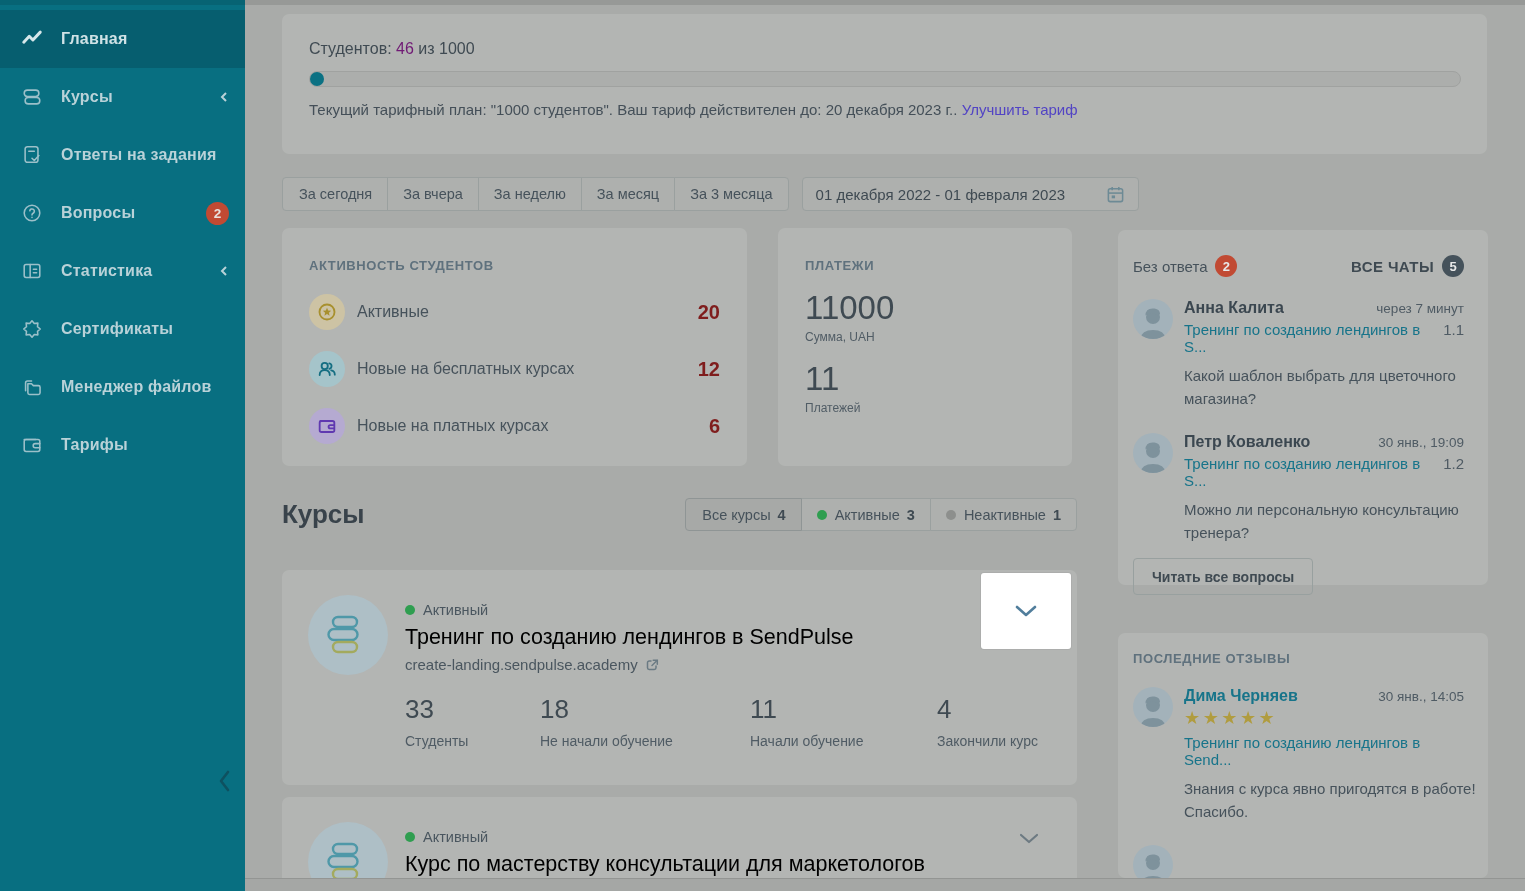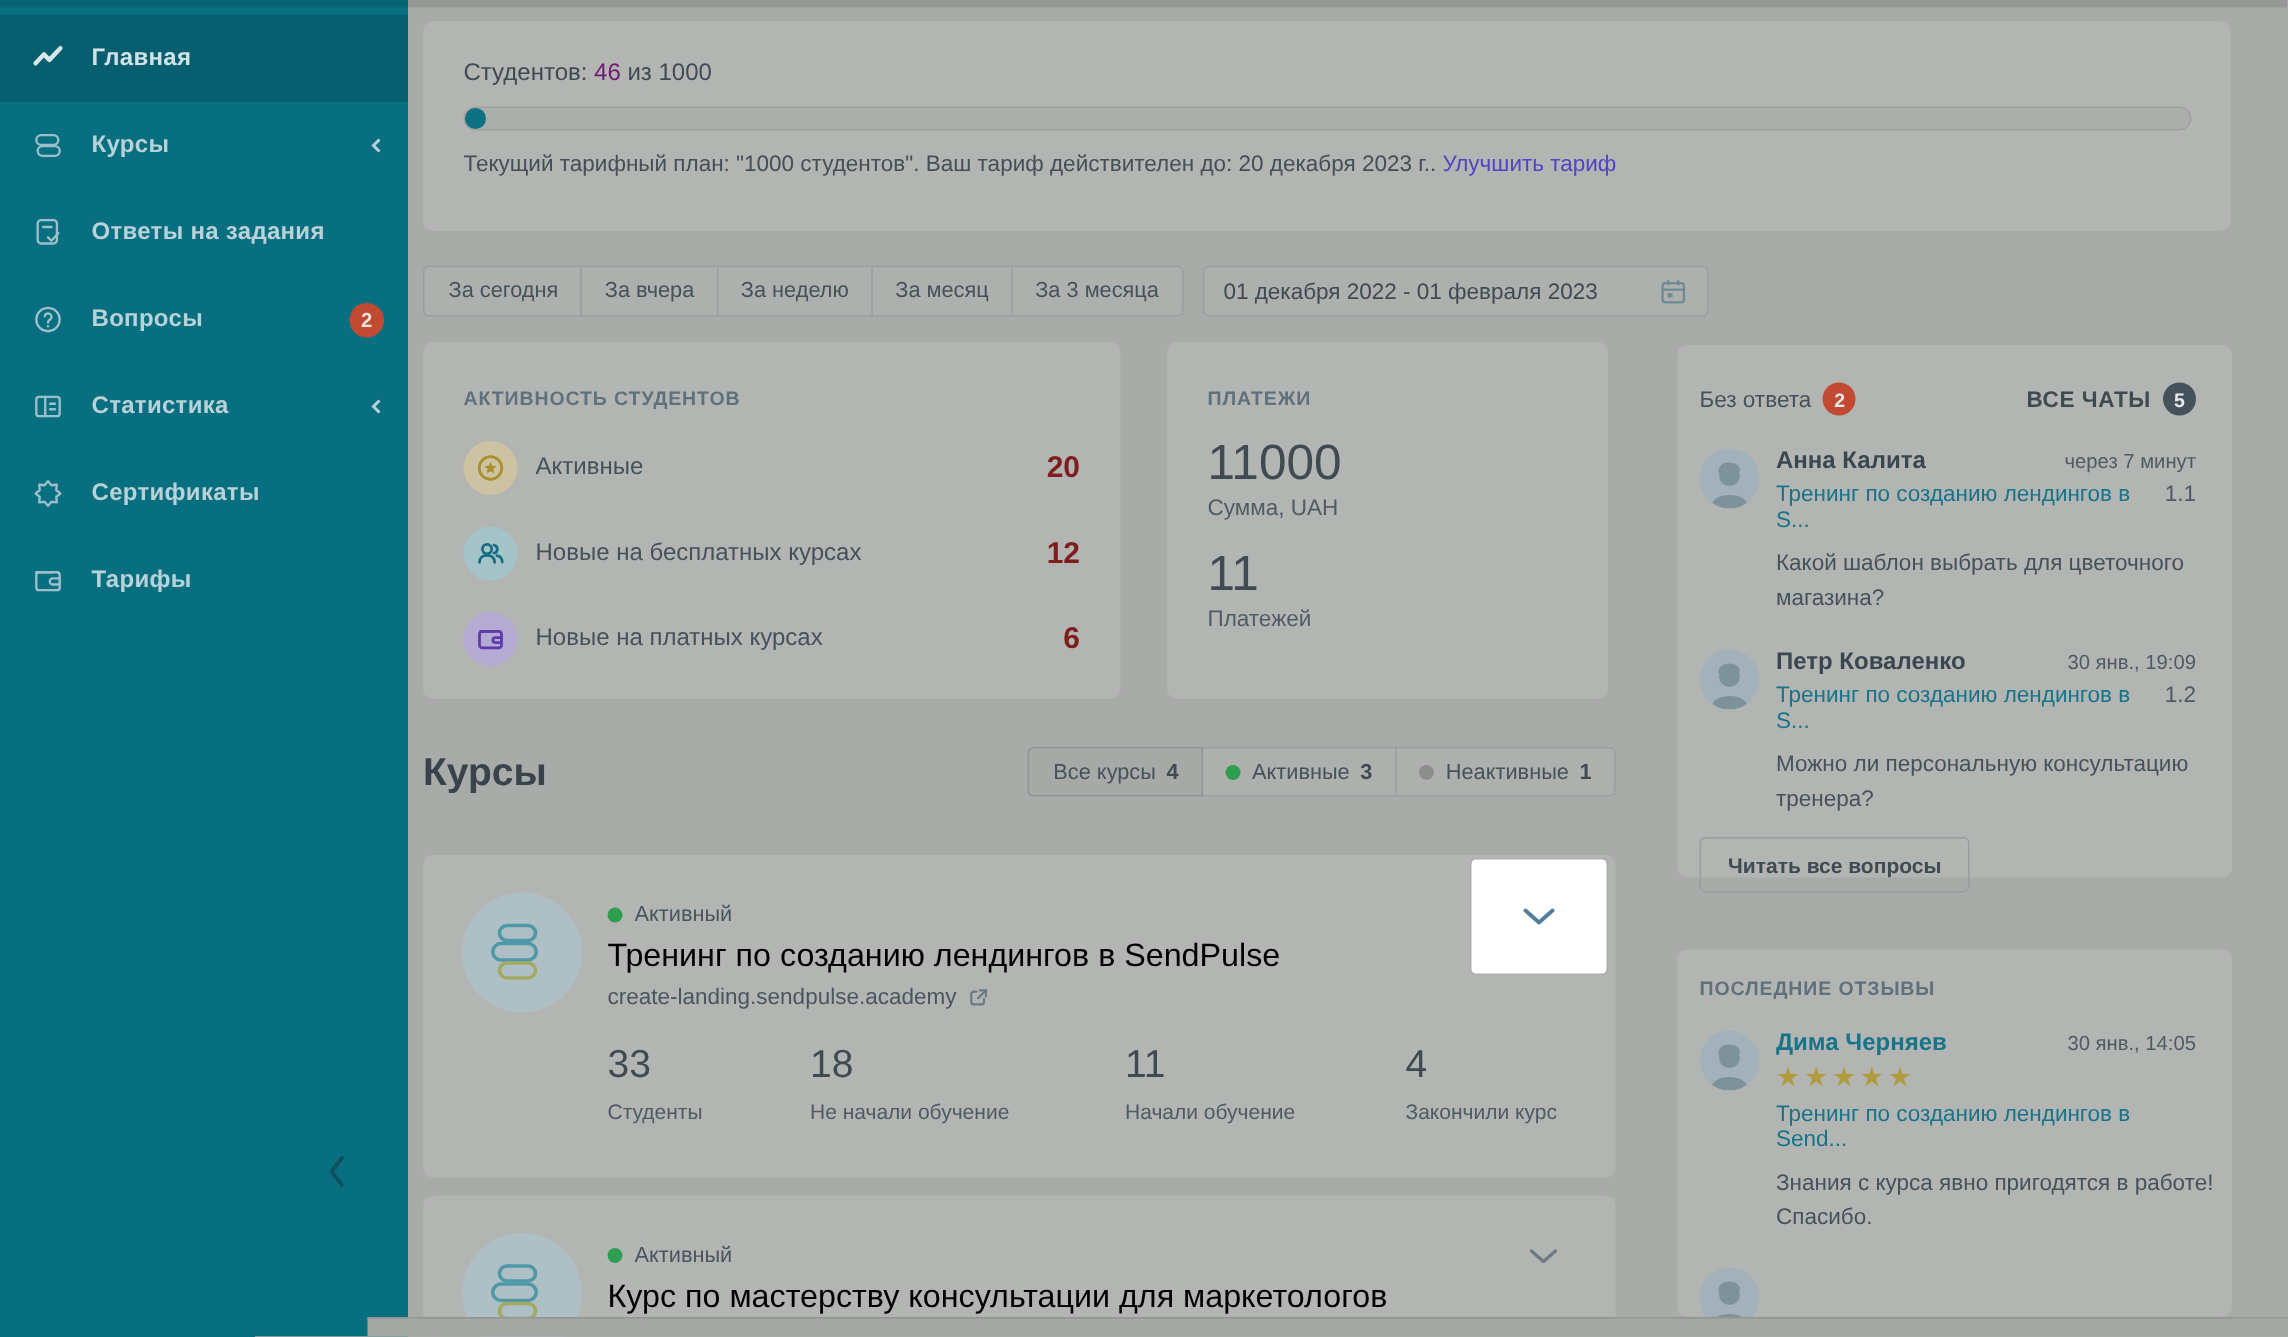--- a/index.html
+++ b/index.html
@@ -1,21 +1,21 @@
 <!DOCTYPE html>
 <html><head>
 <meta charset="utf-8">
 <style>
   * { margin:0; padding:0; box-sizing:border-box; }
   html,body { width:1525px; height:891px; overflow:hidden; }
   body { font-family:"Liberation Sans", sans-serif; background:#a9aba9; }
   .app { position:relative; width:1525px; height:891px; overflow:hidden; }
 
   
-  #sidebar { position:absolute; left:0; top:0; width:272px; height:891px; background:#086f81; z-index:5; }
+  #sidebar { position:absolute; left:0; top:0; width:245px; height:891px; background:#086f81; z-index:5; }
   .nav-list { padding-top:10px; }
   .nav-item { height:58px; display:flex; align-items:center; padding:0 16px 0 20px; cursor:pointer; }
   .nav-item.active { background:#065e6f; }
   .nav-ic { width:24px; height:24px; display:flex; align-items:center; justify-content:center; flex:0 0 24px; }
   .nav-ic svg { stroke:#9cc0c9; fill:none; stroke-width:1.7; stroke-linecap:round; stroke-linejoin:round; }
   .nav-item.active .nav-ic svg { stroke:#d6e7ea; }
   .nav-label { margin-left:17px; font-size:16px; font-weight:600; color:#b9d2d8; letter-spacing:.2px; }
   .nav-item.active .nav-label { color:#cfe2e6; }
   .nav-badge { margin-left:auto; width:23px; height:23px; border-radius:50%; background:#c14a33; color:#e9e2df;
                font-size:13.5px; font-weight:700; display:flex; align-items:center; justify-content:center; }
@@ -51,21 +51,21 @@
   #activity-card { left:282px; top:228px; width:465px; height:238px; padding:30px 27px 0 27px; }
   .act-row { display:flex; align-items:center; margin-top:21px; }
   .act-row:first-of-type { margin-top:24px; }
   .act-ic { width:36px; height:36px; border-radius:50%; display:flex; align-items:center; justify-content:center; flex:0 0 36px; }
   .act-label { margin-left:12px; font-size:16px; color:#46525b; }
   .act-value { margin-left:auto; font-size:20px; font-weight:700; color:#7f1d1d; }
 
   
   #payments-card { left:778px; top:228px; width:294px; height:238px; padding:30px 27px 0 27px; }
   .pay-val { font-size:33px; color:#3f4a52; margin-top:16px; }
-  .pay-lab { font-size:15px; color:#505c65; margin-top:3px; }
+  .pay-lab { font-size:12px; color:#505c65; margin-top:3px; }
 
   
   #chats-card { left:1118px; top:230px; width:370px; height:355px; padding:25px 24px 0 15px; }
   #chats-head { display:flex; align-items:center; }
   #unanswered-label { font-size:15px; color:#46525b; }
   .round-badge { width:22px; height:22px; border-radius:50%; color:#e8e8e8; font-size:13px; font-weight:700;
                  display:flex; align-items:center; justify-content:center; margin-left:8px; }
   .badge-red { background:#c14a33; }
   .badge-dark { background:#45525b; }
   #allchats-label { margin-left:auto; font-size:15px; font-weight:700; letter-spacing:.4px; color:#3f4a52; cursor:pointer; }
@@ -194,20 +194,29 @@
         <span class="nav-ic">
           <svg width="22" height="22" viewBox="0 0 24 24">
               <polygon points="21,12 18,14.5 18.4,18.4 14.5,18 12,21 9.5,18 5.6,18.4 6,14.5 3,12 6,9.5 5.6,5.6 9.5,6 12,3 14.5,6 18.4,5.6 18,9.5"></polygon>
             </svg>
         </span>
         <span class="nav-label">Сертификаты</span>
       </div>
       <div class="nav-item">
         <span class="nav-ic">
           <svg width="22" height="22" viewBox="0 0 24 24">
+              <path d="M5 16 v-8.5 a2 2 0 0 1 2 -2 h4.5"></path>
+              <path d="M7.5 8.5 h4 l2 2 h5.5 a1.8 1.8 0 0 1 1.8 1.8 v6 a1.8 1.8 0 0 1 -1.8 1.8 h-9.7 a1.8 1.8 0 0 1 -1.8 -1.8 z"></path>
+            </svg>
+        </span>
+        <span class="nav-label">Менеджер файлов</span>
+      </div>
+      <div class="nav-item">
+        <span class="nav-ic">
+          <svg width="22" height="22" viewBox="0 0 24 24">
               <rect x="3.5" y="6" width="17" height="13" rx="2"></rect>
               <path d="M20.5 10.5 h-5 a2.2 2.2 0 0 0 0 4.4 h5"></path>
               <line x1="3.5" y1="6" x2="16" y2="6"></line>
             </svg>
         </span>
         <span class="nav-label">Тарифы</span>
       </div>
     </div>
     <span id="collapse-arrow">
       <svg width="14" height="22" viewBox="0 0 14 22">

